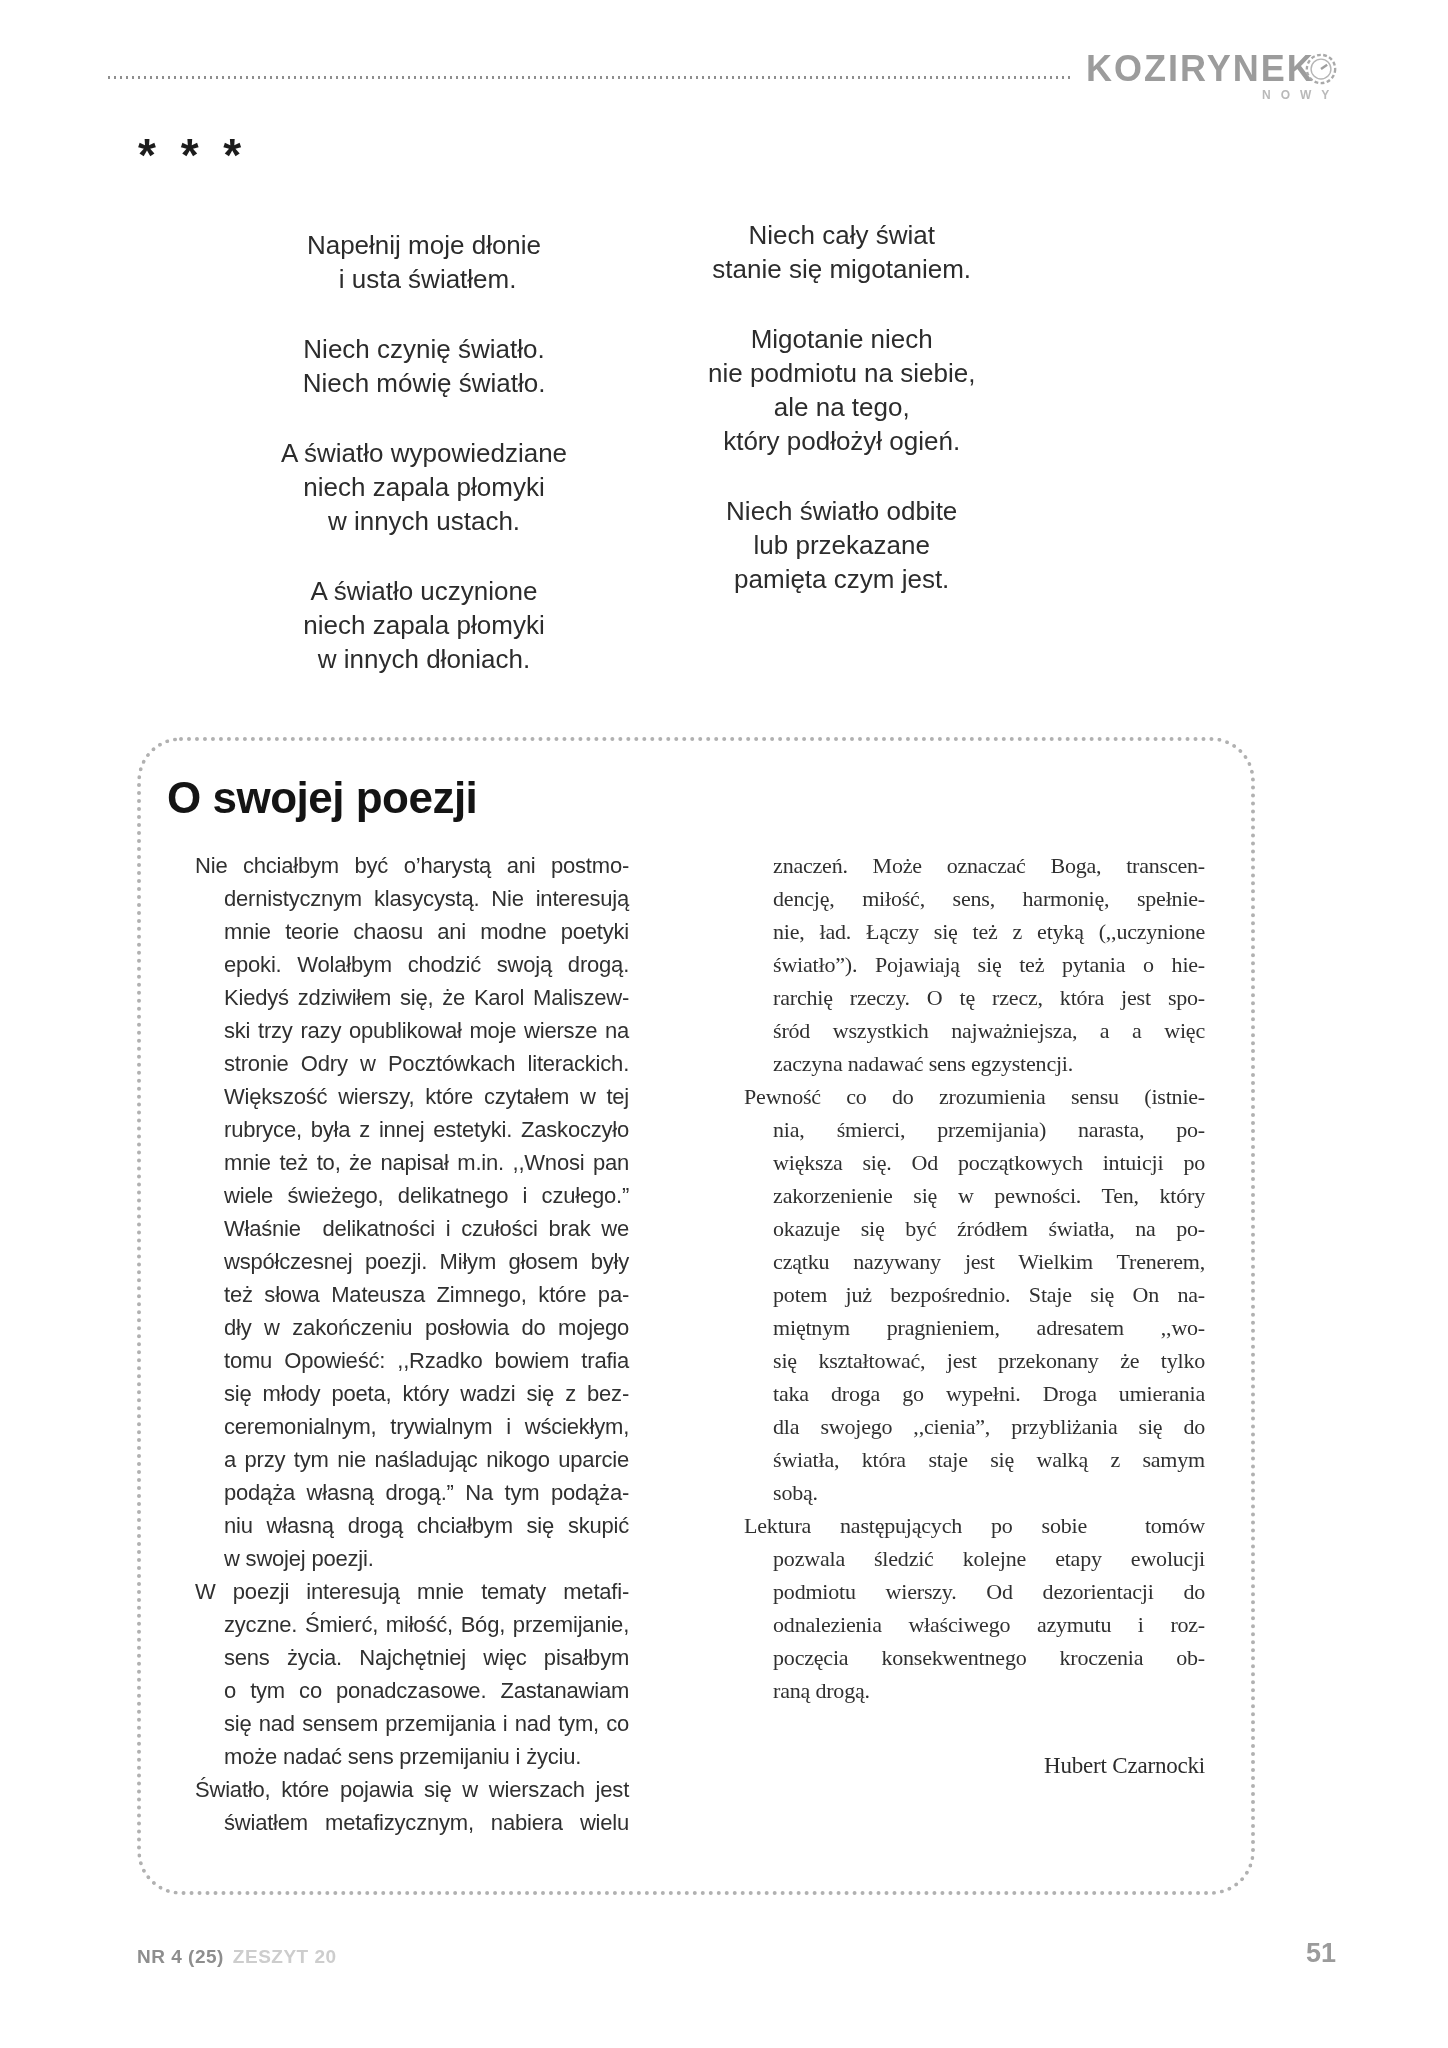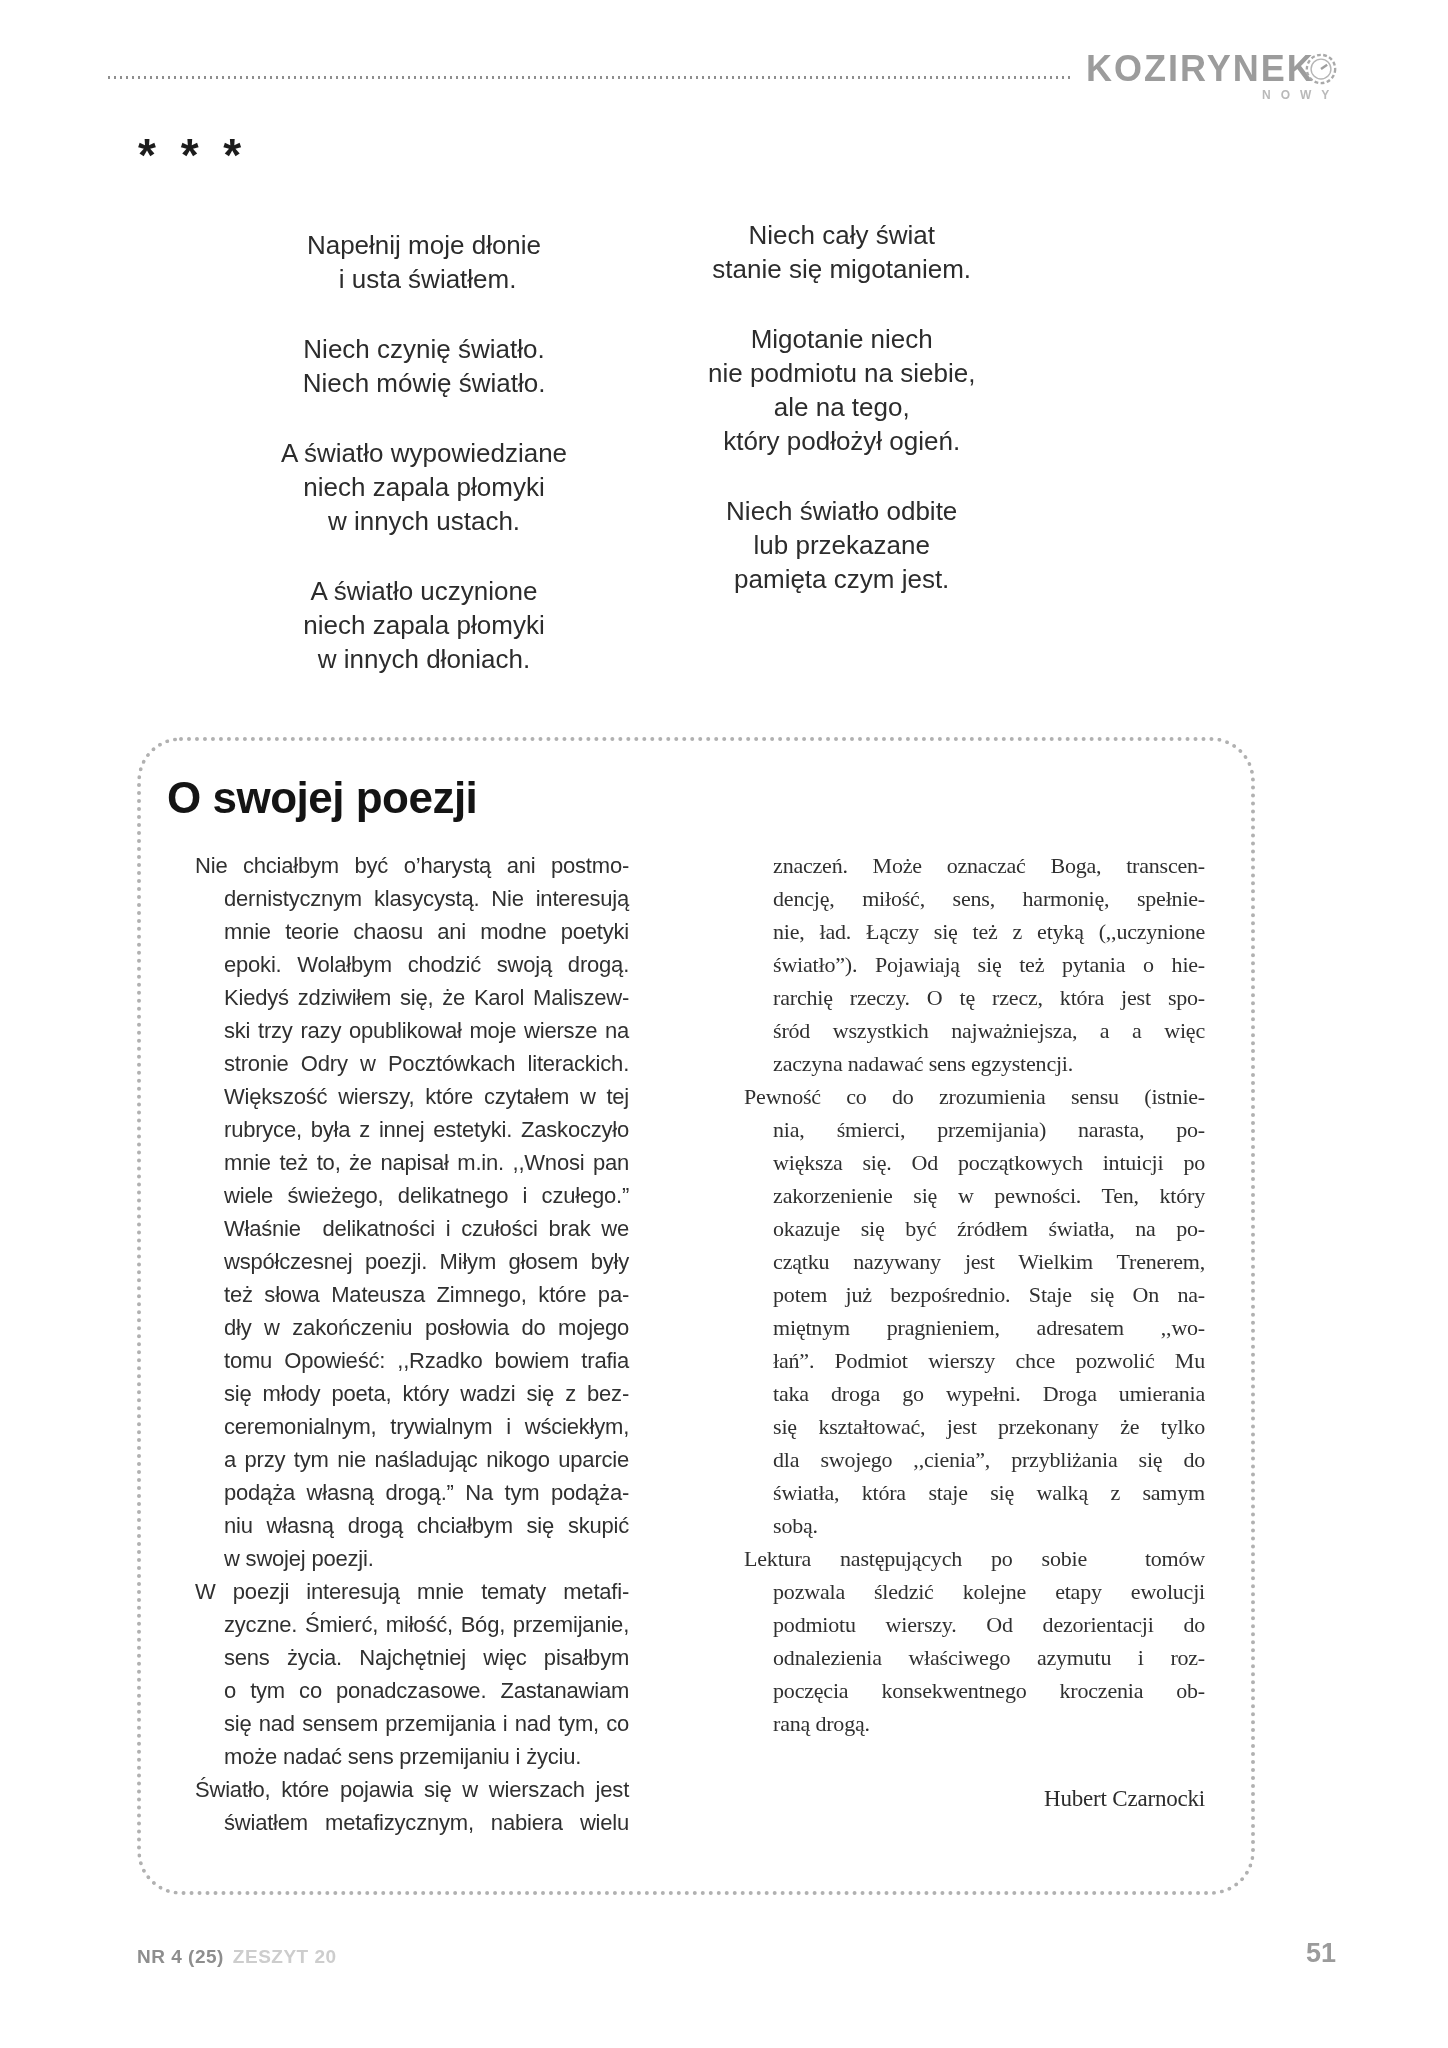--- a/index.html
+++ b/index.html
@@ -155,23 +155,22 @@
           </div>
           <div class="para">
             <div class="art-line">Pewność co do zrozumienia sensu (istnie-</div>
             <div class="art-line ind">nia, śmierci, przemijania) narasta, po-</div>
             <div class="art-line ind">większa się. Od początkowych intuicji po</div>
             <div class="art-line ind">zakorzenienie się w pewności. Ten, który</div>
             <div class="art-line ind">okazuje się być źródłem światła, na po-</div>
             <div class="art-line ind">czątku nazywany jest Wielkim Trenerem,</div>
             <div class="art-line ind">potem już bezpośrednio. Staje się On na-</div>
             <div class="art-line ind">miętnym pragnieniem, adresatem ,,wo-</div>
-            <div class="art-line ind">łań”. Podmiot wierszy chce pozwolić Mu</div>
+            <div class="art-line ind">się kształtować, jest przekonany że tylko</div>
             <div class="art-line ind">taka droga go wypełni. Droga umierania</div>
-            <div class="art-line ind">się kształtować, jest przekonany że tylko</div>
             <div class="art-line ind">dla swojego ,,cienia”, przybliżania się do</div>
             <div class="art-line ind">światła, która staje się walką z samym</div>
             <div class="art-line ind endl">sobą.</div>
           </div>
           <div class="para">
             <div class="art-line">Lektura następujących po sobie&nbsp; tomów</div>
             <div class="art-line ind">pozwala śledzić kolejne etapy ewolucji</div>
             <div class="art-line ind">podmiotu wierszy. Od dezorientacji do</div>
             <div class="art-line ind">odnalezienia właściwego azymutu i roz-</div>
             <div class="art-line ind">poczęcia konsekwentnego kroczenia ob-</div>

